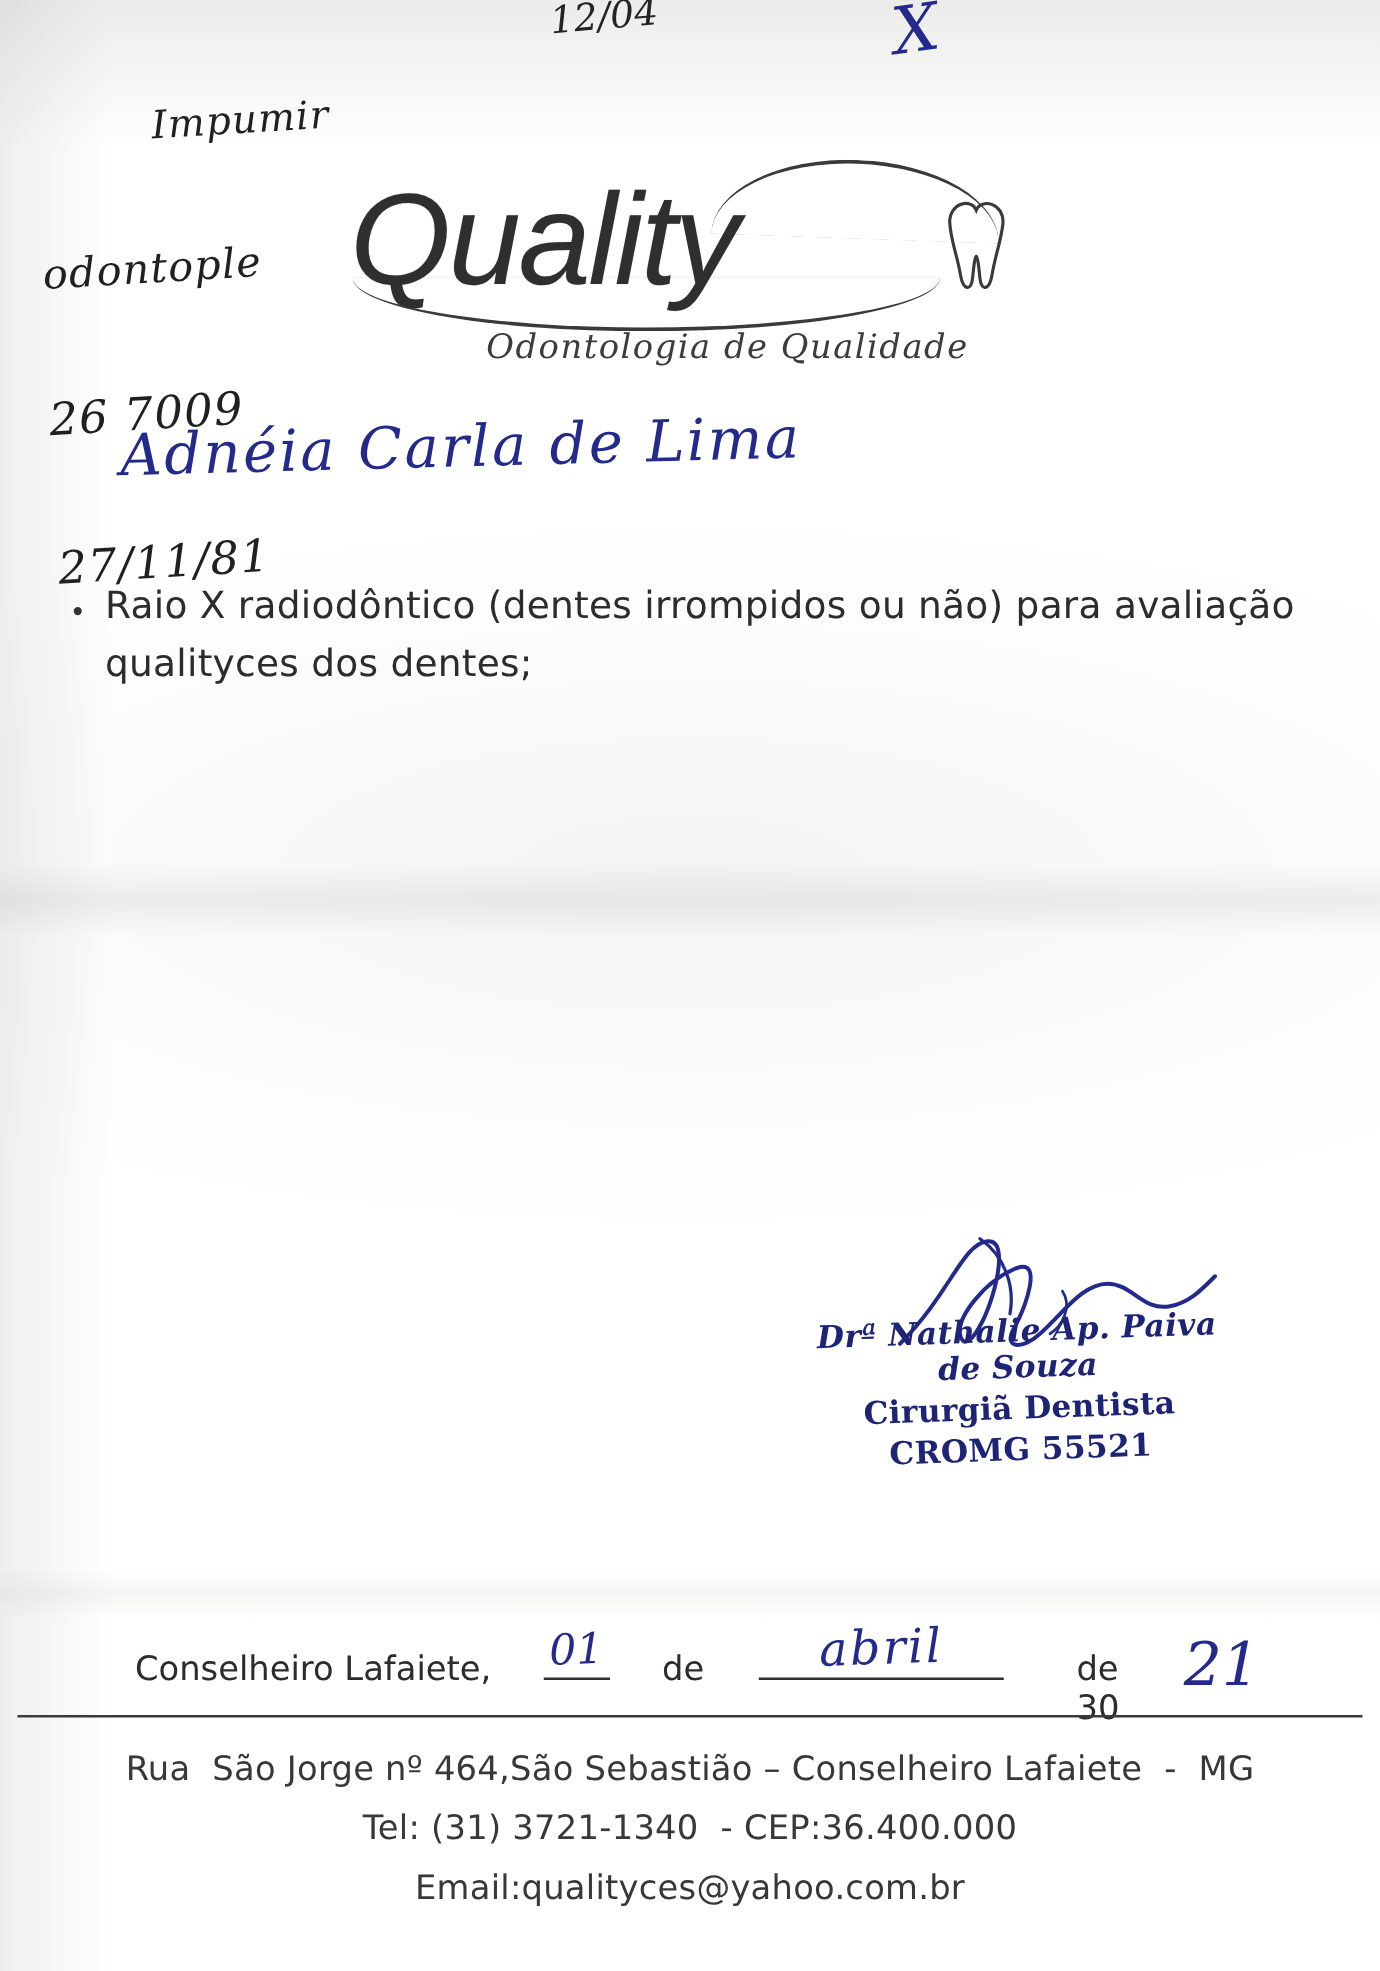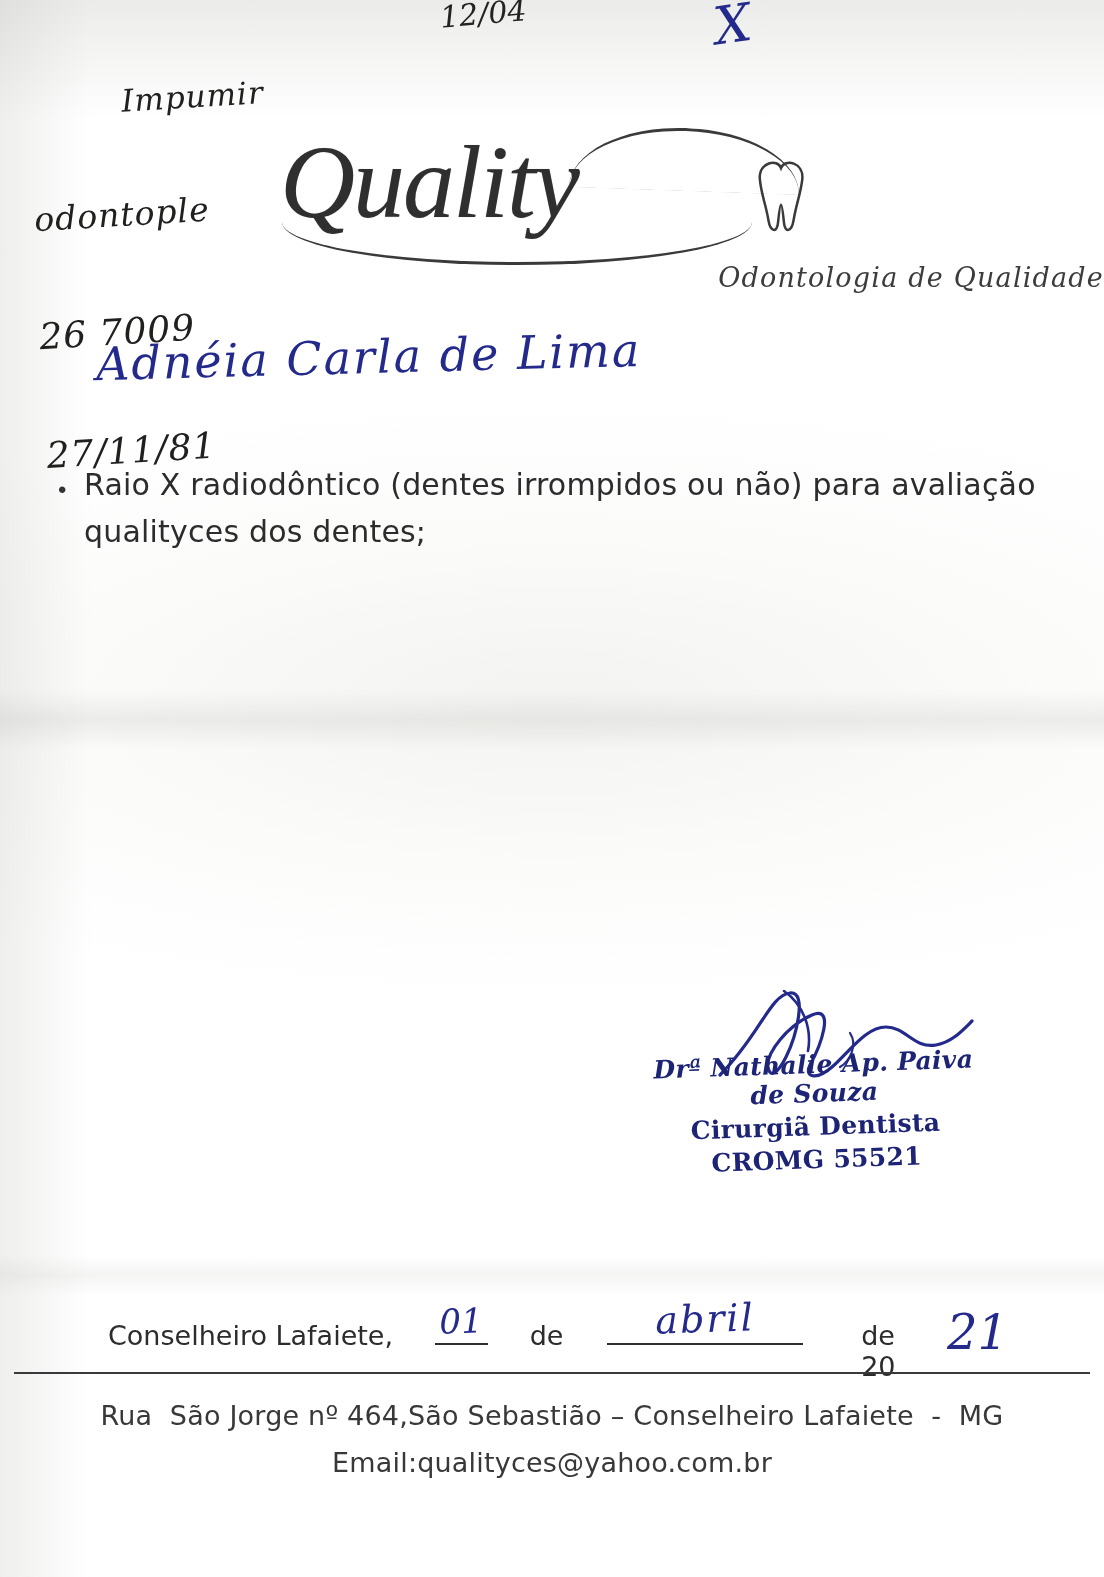--- a/index.html
+++ b/index.html
@@ -90,29 +90,29 @@
 
   
   .logo-wrap {
     position: absolute;
     left: 270px;
     top: 118px;
     width: 560px;
     height: 150px;
   }
   .logo-text {
-    font-family: Liberation Serif, serif;
+    font-family: Liberation Sans, sans-serif;
     font-style: italic;
     font-size: 104px;
     letter-spacing: -2px;
     color: #2f2f2f;
     line-height: 1;
     position: absolute;
     left: 10px;
-    top: 12px;
+    top: 22px;
     text-shadow: 0 0 1px rgba(0,0,0,0.25);
   }
   .logo-swoosh {
     position: absolute;
     left: 12px;
     top: 104px;
     width: 470px;
     height: 40px;
     border-bottom: 3px solid #3a3a3a;
     border-radius: 0 0 50% 50% / 0 0 100% 100%;
@@ -132,21 +132,21 @@
     left: 482px;
     top: 38px;
     width: 58px;
     height: 84px;
   }
   .tagline {
     position: absolute;
     left: 0;
     top: 262px;
     width: 1104px;
-    text-align: right;
+    text-align: center;
     font-family: "DejaVu Serif", serif;
     font-style: italic;
     font-size: 27px;
     letter-spacing: 1.2px;
     color: #3c3c3c;
     padding-left: 60px;
     box-sizing: border-box;
   }
 
   
@@ -332,23 +332,24 @@
 
   <div class="dateline">
     <span class="city">Conselheiro Lafaiete,</span>
     <span class="fill day">
       <span id="hw-day" class="hw-in-line">01</span>
     </span>
     <span>de</span>
     <span class="fill month">
       <span id="hw-month" class="hw-in-line">abril</span>
     </span>
-    <span class="year-prefix">de 20</span>
+    <span class="year-prefix">de 30</span>
     <span id="hw-year">21</span>
   </div>
 
   <div class="footer-rule"></div>
   <div class="footer">
     <div>Rua  São Jorge nº 464,São Sebastião – Conselheiro Lafaiete  -  MG</div>
+    <div>Tel: (31) 3721-1340  - CEP:36.400.000</div>
     <div>Email:qualityces@yahoo.com.br</div>
   </div>
 
 </div>
 
 </body></html>

